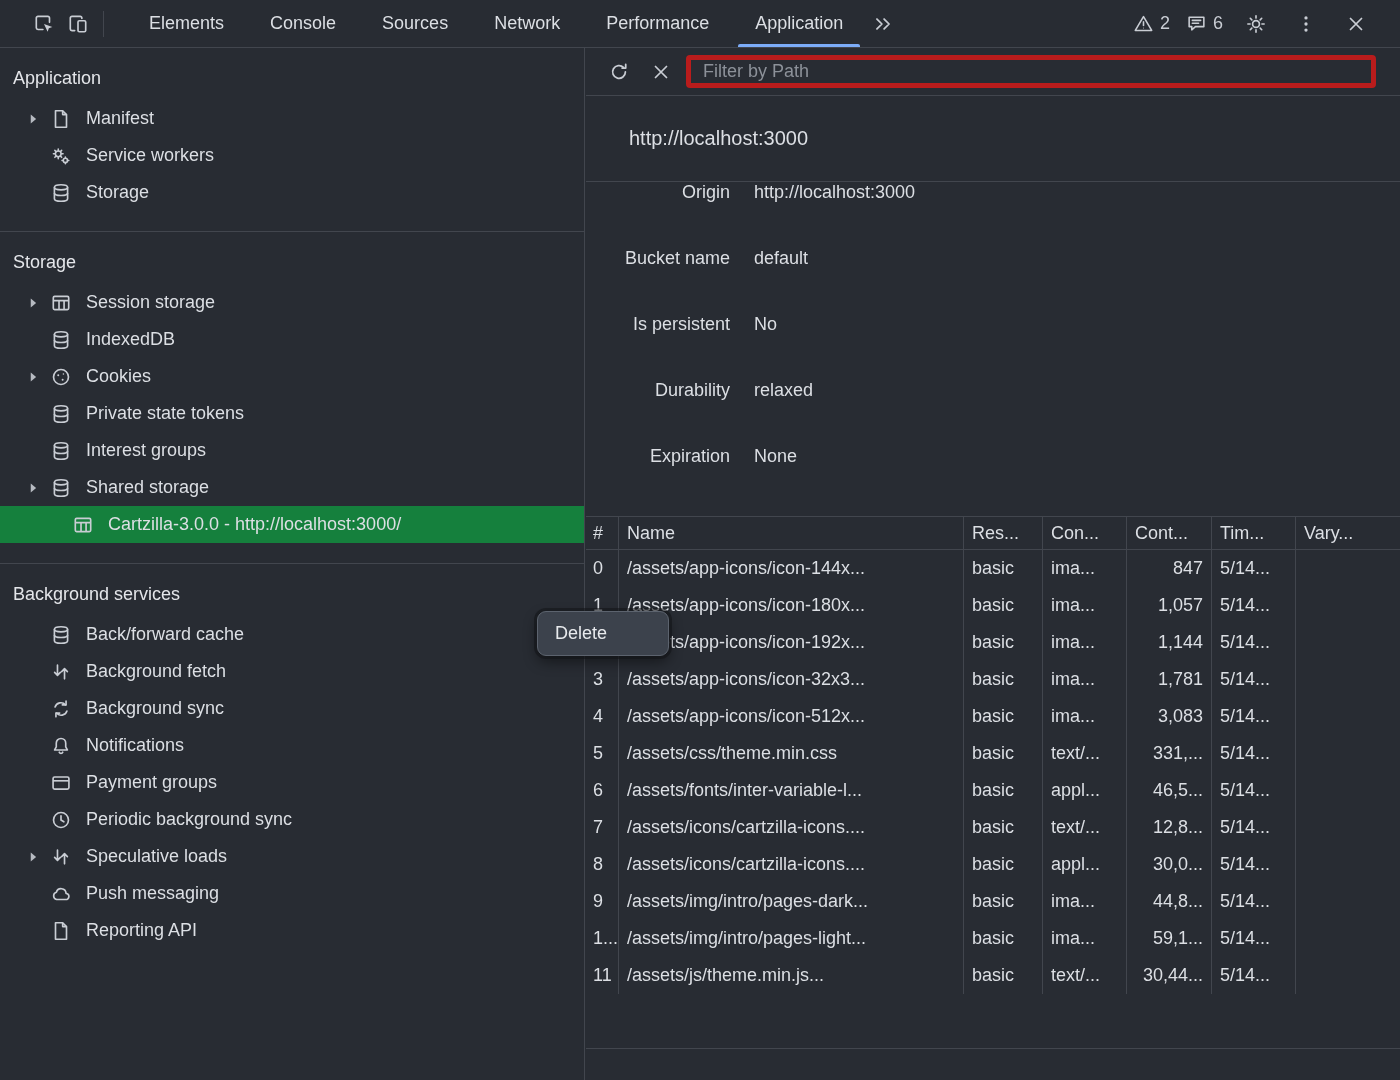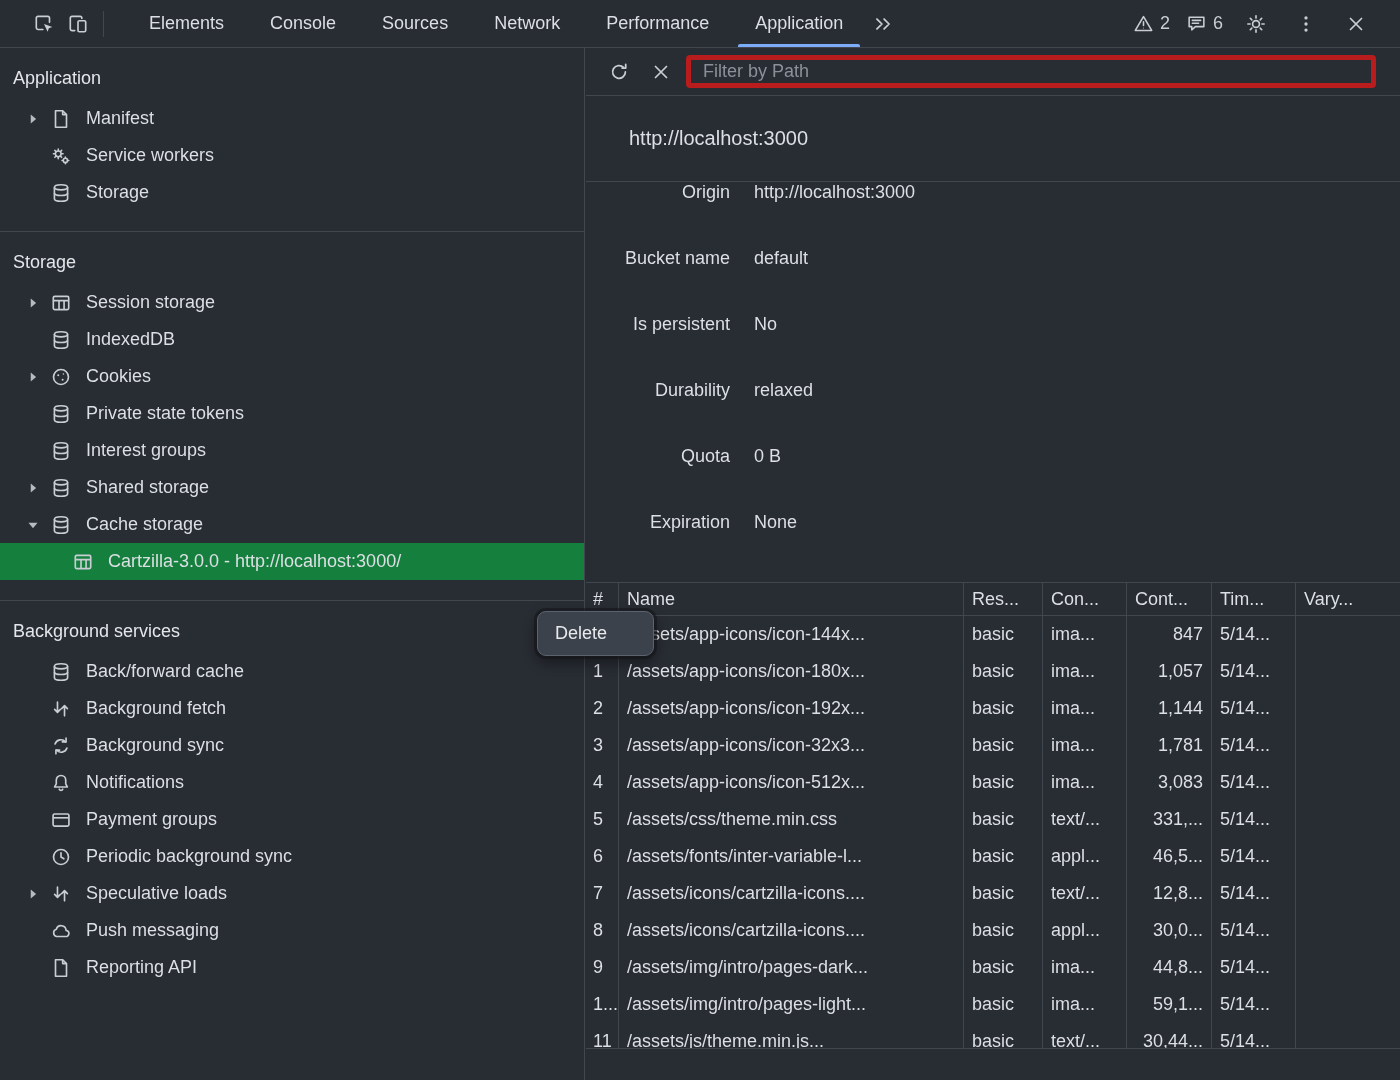--- a/index.html
+++ b/index.html
@@ -42,21 +42,21 @@
   .t-head,.t-row{display:grid;grid-template-columns:32px 345px 79px 84px 85px 84px 1fr;}
   .t-head{border-top:1px solid #42464e;border-bottom:1px solid #42464e;height:34px;flex:none;}
   .t-head > div,.t-row > div{display:flex;align-items:center;padding:0 8px;border-left:1px solid #42464e;white-space:nowrap;overflow:hidden;}
   .t-head > div:first-child,.t-row > div:first-child{border-left:none;padding-left:7px;}
   .t-body{flex:1;overflow:hidden;}
   .t-row{height:37px;cursor:pointer;}
   .t-row .num{justify-content:flex-end;}
   .preview-strip{height:32px;border-top:1px solid #42464e;flex:none;}
 
   
-  .delete-menu{position:absolute;left:537px;top:611px;width:117px;height:45px;background:#3c424c;border:1px solid #5c636e;border-radius:9px;display:flex;align-items:center;padding-left:17px;color:#e8eaed;z-index:20;cursor:pointer;box-shadow:0 0 0 3px rgba(18,20,24,.55),0 6px 14px rgba(0,0,0,.45);}
+  .delete-menu{position:absolute;left:537px;top:611px;width:132px;height:45px;background:#3c424c;border:1px solid #5c636e;border-radius:9px;display:flex;align-items:center;padding-left:17px;color:#e8eaed;z-index:20;cursor:pointer;box-shadow:0 0 0 3px rgba(18,20,24,.55),0 6px 14px rgba(0,0,0,.45);}
 </style>
 </head>
 <body>
 
 <div class="toolbar">
   <span class="tb-icon">
     <svg width="22" height="22" viewBox="0 0 20 20" fill="none" stroke="currentColor" stroke-width="1.5" stroke-linecap="round" stroke-linejoin="round">
         <path d="M15 8.5V4.5c0-.8-.7-1.5-1.5-1.5h-9C3.7 3 3 3.7 3 4.5v9c0 .8.7 1.5 1.5 1.5H9"></path>
         <path fill="currentColor" stroke="none" d="M10 10l7.6 2.8-3.2 1.1-1.1 3.2z"></path>
       </svg>
@@ -232,35 +232,20 @@
           </span>
           <span class="item-icon">
             <svg width="22" height="22" viewBox="0 0 20 20" fill="none" stroke="currentColor" stroke-width="1.5">
               <ellipse cx="10" cy="4.8" rx="6" ry="2.3"></ellipse>
               <path d="M4 4.8v10.4c0 1.3 2.7 2.3 6 2.3s6-1 6-2.3V4.8"></path>
               <path d="M4 10c0 1.3 2.7 2.3 6 2.3s6-1 6-2.3"></path>
             </svg>
           </span>
           <span class="item-label">Shared storage</span>
         </div>
-        <div class="tree-item">
-          <span class="disclosure">
-            <svg width="18" height="18" viewBox="0 0 20 20" fill="currentColor">
-              <path d="M5 7.5l5 6 5-6z"></path>
-            </svg>
-          </span>
-          <span class="item-icon">
-            <svg width="22" height="22" viewBox="0 0 20 20" fill="none" stroke="currentColor" stroke-width="1.5">
-              <ellipse cx="10" cy="4.8" rx="6" ry="2.3"></ellipse>
-              <path d="M4 4.8v10.4c0 1.3 2.7 2.3 6 2.3s6-1 6-2.3V4.8"></path>
-              <path d="M4 10c0 1.3 2.7 2.3 6 2.3s6-1 6-2.3"></path>
-            </svg>
-          </span>
-          <span class="item-label">Cache storage</span>
-        </div>
         <div class="tree-item selected child">
           <span class="item-icon">
             <svg width="22" height="22" viewBox="0 0 20 20" fill="none" stroke="currentColor" stroke-width="1.5" stroke-linejoin="round">
               <rect x="3" y="4" width="14" height="12" rx="1.2"></rect>
               <path d="M3 7.8h14M8.2 7.8V16M12.8 7.8V16"></path>
             </svg>
           </span>
           <span class="item-label">Cartzilla-3.0.0 - http://localhost:3000/</span>
         </div>
       </div>
@@ -381,24 +366,20 @@
         <span class="detail-label">Bucket name</span>
         <span class="detail-value">default</span>
       </div>
       <div class="detail-row">
         <span class="detail-label">Is persistent</span>
         <span class="detail-value">No</span>
       </div>
       <div class="detail-row">
         <span class="detail-label">Durability</span>
         <span class="detail-value">relaxed</span>
-      </div>
-      <div class="detail-row">
-        <span class="detail-label">Quota</span>
-        <span class="detail-value">0 B</span>
       </div>
       <div class="detail-row">
         <span class="detail-label">Expiration</span>
         <span class="detail-value">None</span>
       </div>
     </div>
   <div class="res-table">
     <div class="t-head">
         <div>#</div>
         <div>Name</div>

